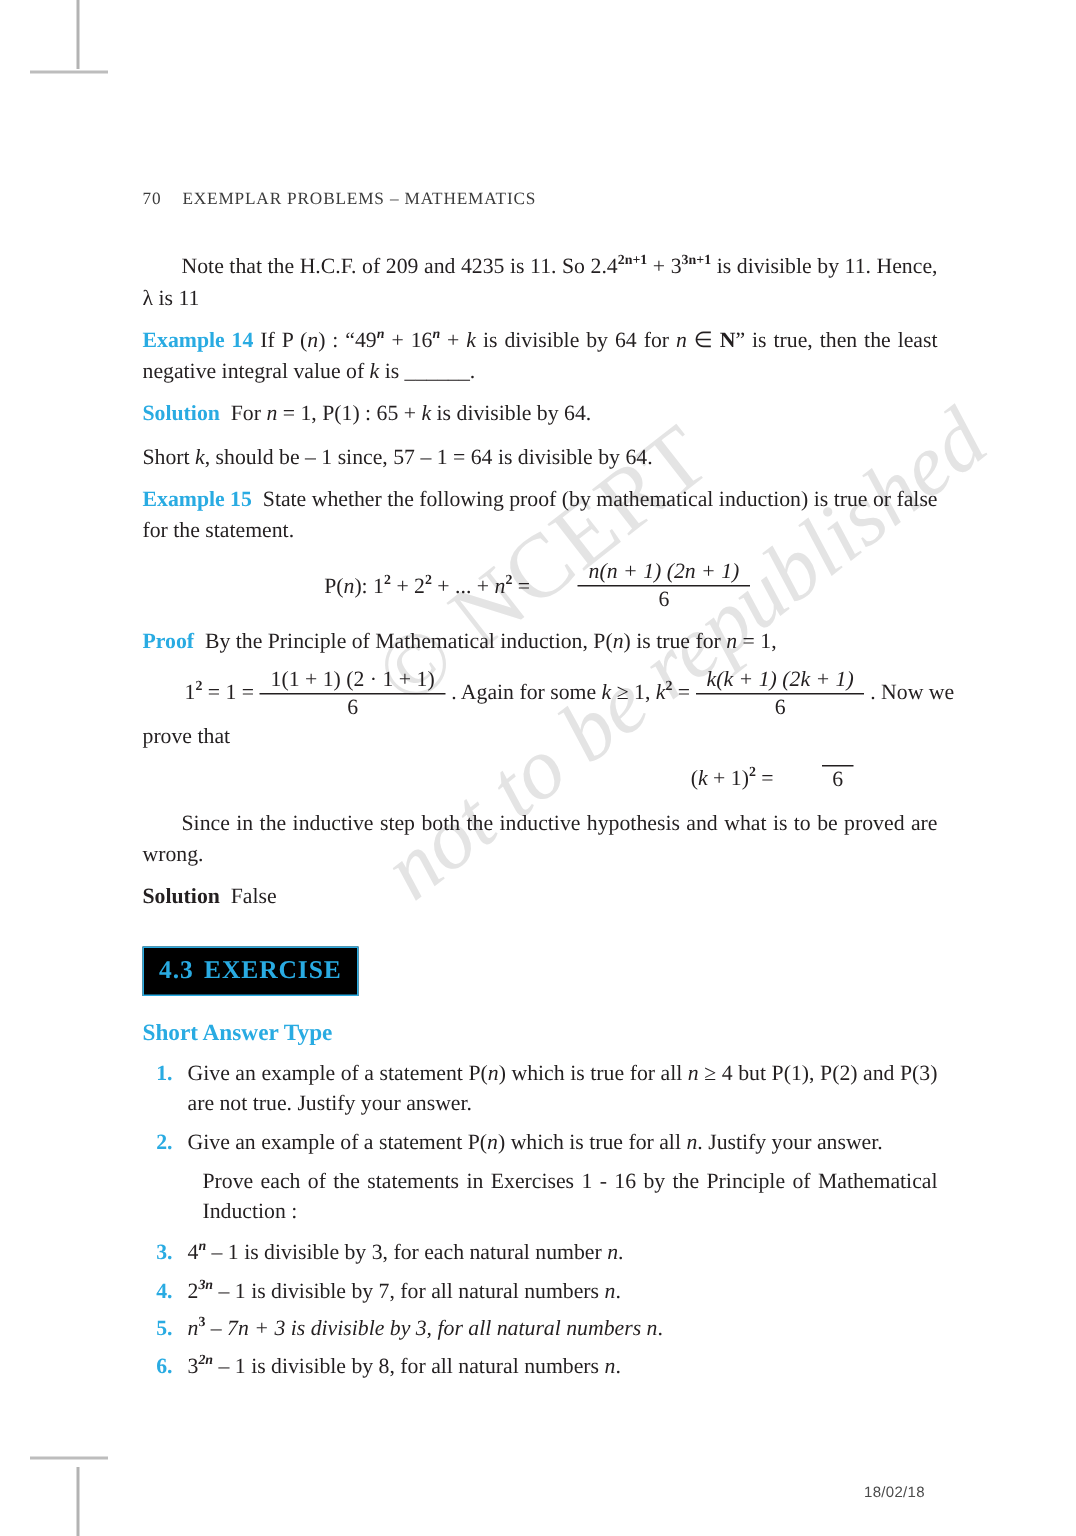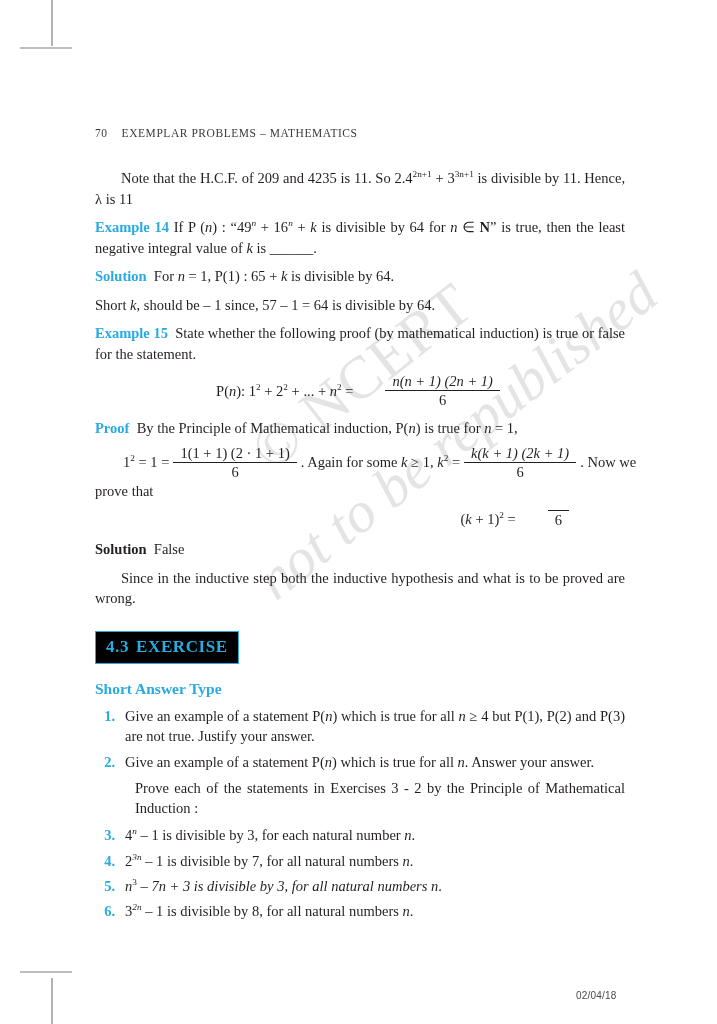--- a/index.html
+++ b/index.html
@@ -97,21 +97,21 @@
     color: #231f20;
     font-weight: bold;
   }
   i, .it { font-style: italic; }
   .bold { font-weight: bold; }
 
   sup, sub {
     font-size: 0.64em;
     line-height: 0;
   }
-  sup { vertical-align: super; }
+  sup { vertical-align: super; font-weight: bold; }
 
   
   .eq {
     display: flex;
     align-items: center;
     justify-content: center;
     margin: 7px 0 9px 0;
     font-size: 14.5px;
     gap: 28px;
   }
@@ -275,41 +275,41 @@
     
     <div class="eq right-ind">
       <span class="eq-part"><span>(</span><i>k</i><span> + 1)</span><sup>2</sup><span> =</span></span>
       <span class="frac">
         <span class="bar"></span>
         <span class="den">6</span>
       </span>
     </div>
 
     
+    <p class="para indent">Since in the inductive step both the inductive hypothesis and what is to be proved are wrong.</p>
+
     <p class="para"><span class="kw-black">Solution</span>&nbsp;&nbsp;<span>False</span></p>
-
-    <p class="para indent">Since in the inductive step both the inductive hypothesis and what is to be proved are wrong.</p>
 
     
     <div class="exercise-banner"><span class="num">4.3</span><span>EXERCISE</span></div>
 
     <div class="sat">Short Answer Type</div>
 
     <ul class="qlist">
       <li class="qitem">
         <span class="qnum">1.</span>
         <span class="qbody"><span>Give an example of a statement P(</span><i>n</i><span>) which is true for all </span><i>n</i><span> ≥ 4 but P(1), P(2) and P(3) are not true. Justify your answer.</span></span>
       </li>
       <li class="qitem">
         <span class="qnum">2.</span>
-        <span class="qbody"><span>Give an example of a statement P(</span><i>n</i><span>) which is true for all </span><i>n</i><span>. Answer your answer.</span></span>
+        <span class="qbody"><span>Give an example of a statement P(</span><i>n</i><span>) which is true for all </span><i>n</i><span>. Justify your answer.</span></span>
       </li>
     </ul>
 
-    <div class="qnote">Prove each of the statements in Exercises 3 - 2 by the Principle of Mathematical Induction :</div>
+    <div class="qnote">Prove each of the statements in Exercises 1 - 16 by the Principle of Mathematical Induction :</div>
 
     <ul class="qlist">
       <li class="qitem">
         <span class="qnum">3.</span>
         <span class="qbody"><span>4</span><sup><i>n</i></sup><span> – 1 is divisible by 3, for each natural number </span><i>n</i><span>.</span></span>
       </li>
       <li class="qitem">
         <span class="qnum">4.</span>
         <span class="qbody"><span>2</span><sup><i>3n</i></sup><span> – 1 is divisible by 7, for all natural numbers </span><i>n</i><span>.</span></span>
       </li>
@@ -318,14 +318,14 @@
         <span class="qbody"><i>n</i><sup>3</sup><i> – 7n + 3 is divisible by 3, for all natural numbers </i><i>n</i><span>.</span></span>
       </li>
       <li class="qitem">
         <span class="qnum">6.</span>
         <span class="qbody"><span>3</span><sup><i>2n</i></sup><span> – 1 is divisible by 8, for all natural numbers </span><i>n</i><span>.</span></span>
       </li>
     </ul>
 
   </div>
 
-  <div class="footer-date">02/04/18</div>
+  <div class="footer-date">18/02/18</div>
 </div>
 
 </body></html>

